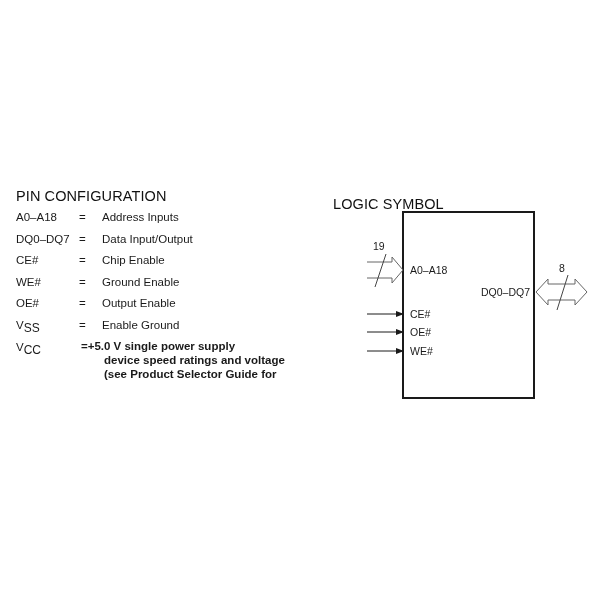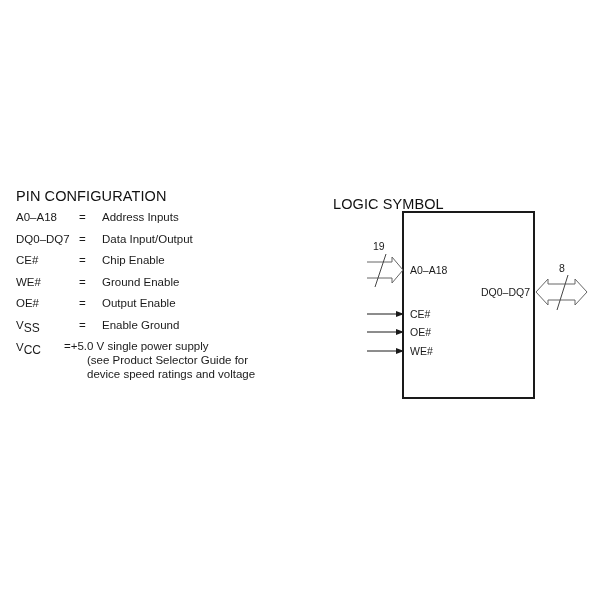--- a/index.html
+++ b/index.html
@@ -6,21 +6,21 @@
     body { width: 600px; height: 600px; position: relative; overflow: hidden;
            font-family: "Liberation Sans", sans-serif; color: #1a1a1a; }
     .heading { position: absolute; font-weight: normal; font-size: 14.5px; letter-spacing: 0.1px; color: #111; }
     #pin-heading { left: 16px; top: 188px; }
     #logic-heading { left: 333px; top: 196px; }
     .pin-row { position: absolute; left: 16px; font-size: 11.5px; height: 16px; line-height: 16px; white-space: nowrap; }
     .pin-name { position: absolute; left: 0; top: 0; }
     .pin-eq { position: absolute; left: 63px; top: 0; }
     .pin-desc { position: absolute; left: 86px; top: 0; }
     .pin-name sub { font-size: 12px; vertical-align: -3px; }
-    .vcc-desc { position: absolute; left: 48px; top: 0; line-height: 14px; font-size: 11.5px; }
+    .vcc-desc { position: absolute; left: 65px; top: 0; line-height: 14px; font-size: 11.5px; font-weight: bold; }
     .vcc-desc .cont { display: block; padding-left: 23px; }
     #diagram { position: absolute; left: 0; top: 0; }
     .diag-text { font-family: "Liberation Sans", sans-serif; font-size: 10.5px; fill: #1a1a1a; }
   </style>
 </head>
 <body>
 
 <div class="heading" id="pin-heading">PIN CONFIGURATION</div>
 
 <div class="pin-row" style="top:209px">
@@ -50,22 +50,22 @@
 </div>
 <div class="pin-row" style="top:317px">
   <span class="pin-name"><span>V</span><sub>SS</sub></span>
   <span class="pin-eq">=</span>
   <span class="pin-desc">Enable Ground</span>
 </div>
 <div class="pin-row" style="top:339px">
   <span class="pin-name"><span>V</span><sub>CC</sub></span>
   <span class="vcc-desc">
     <span>=+5.0 V single power supply</span>
+    <span class="cont">device speed ratings and voltage</span>
     <span class="cont">(see Product Selector Guide for</span>
-    <span class="cont">device speed ratings and voltage</span>
   </span>
 </div>
 
 <div class="heading" id="logic-heading">LOGIC SYMBOL</div>
 
 <svg id="diagram" width="600" height="600" viewBox="0 0 600 600">
   <defs>
     <marker id="arrowhead" markerWidth="8" markerHeight="6" refX="7" refY="3" orient="auto" markerUnits="userSpaceOnUse">
       <path d="M0,0 L8,3 L0,6 Z" fill="#1a1a1a"></path>
     </marker>

